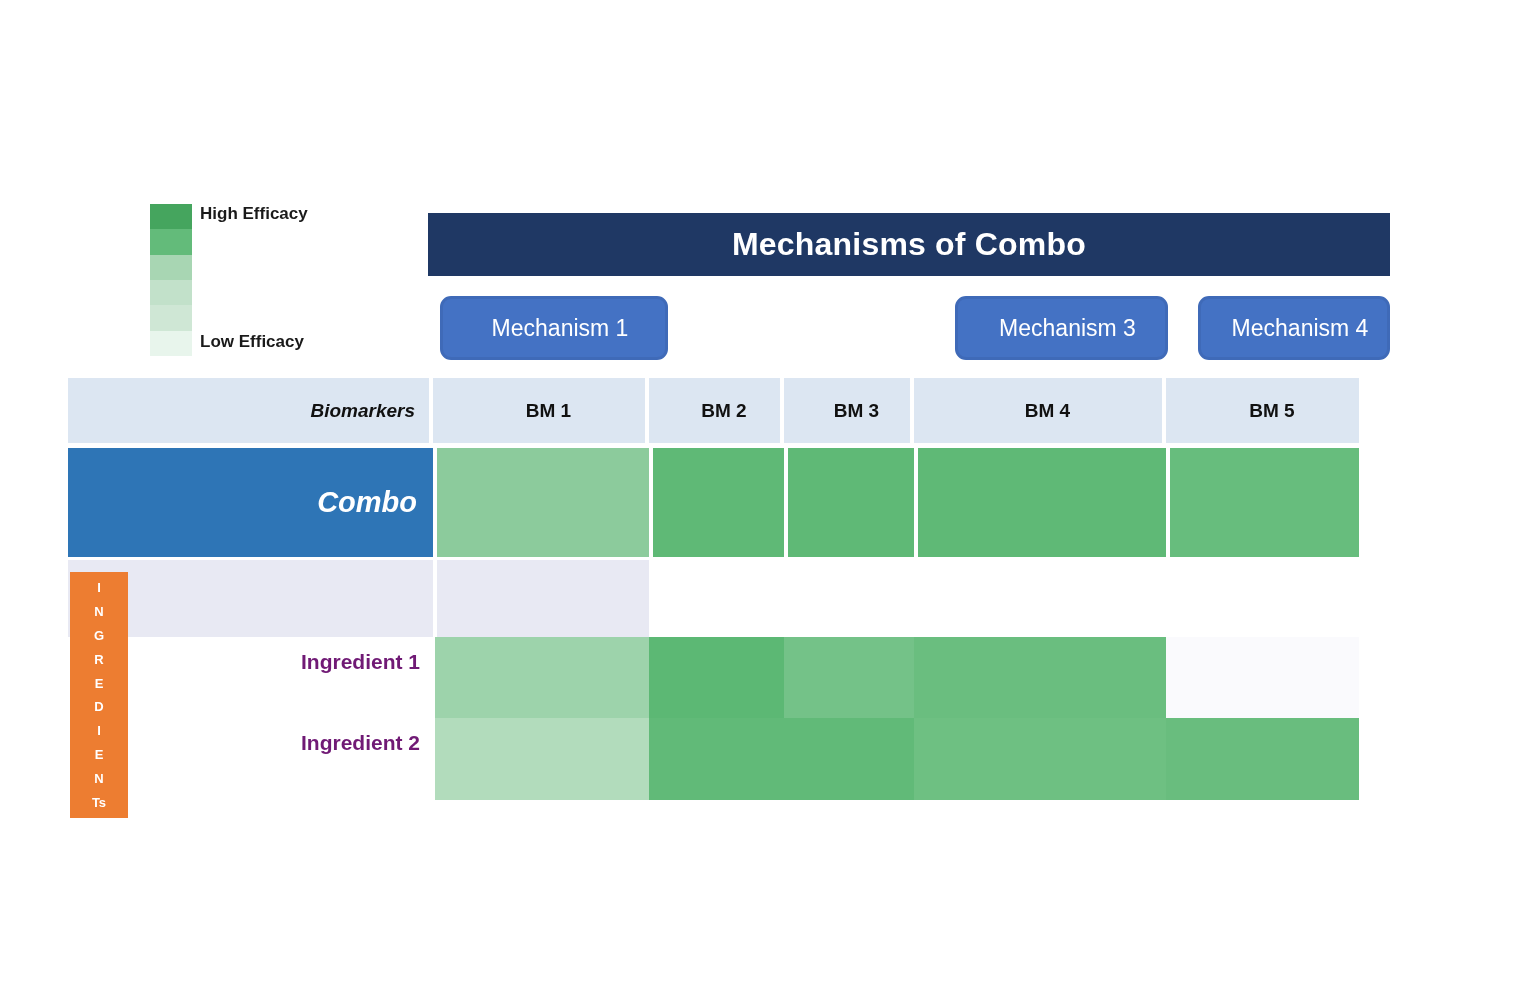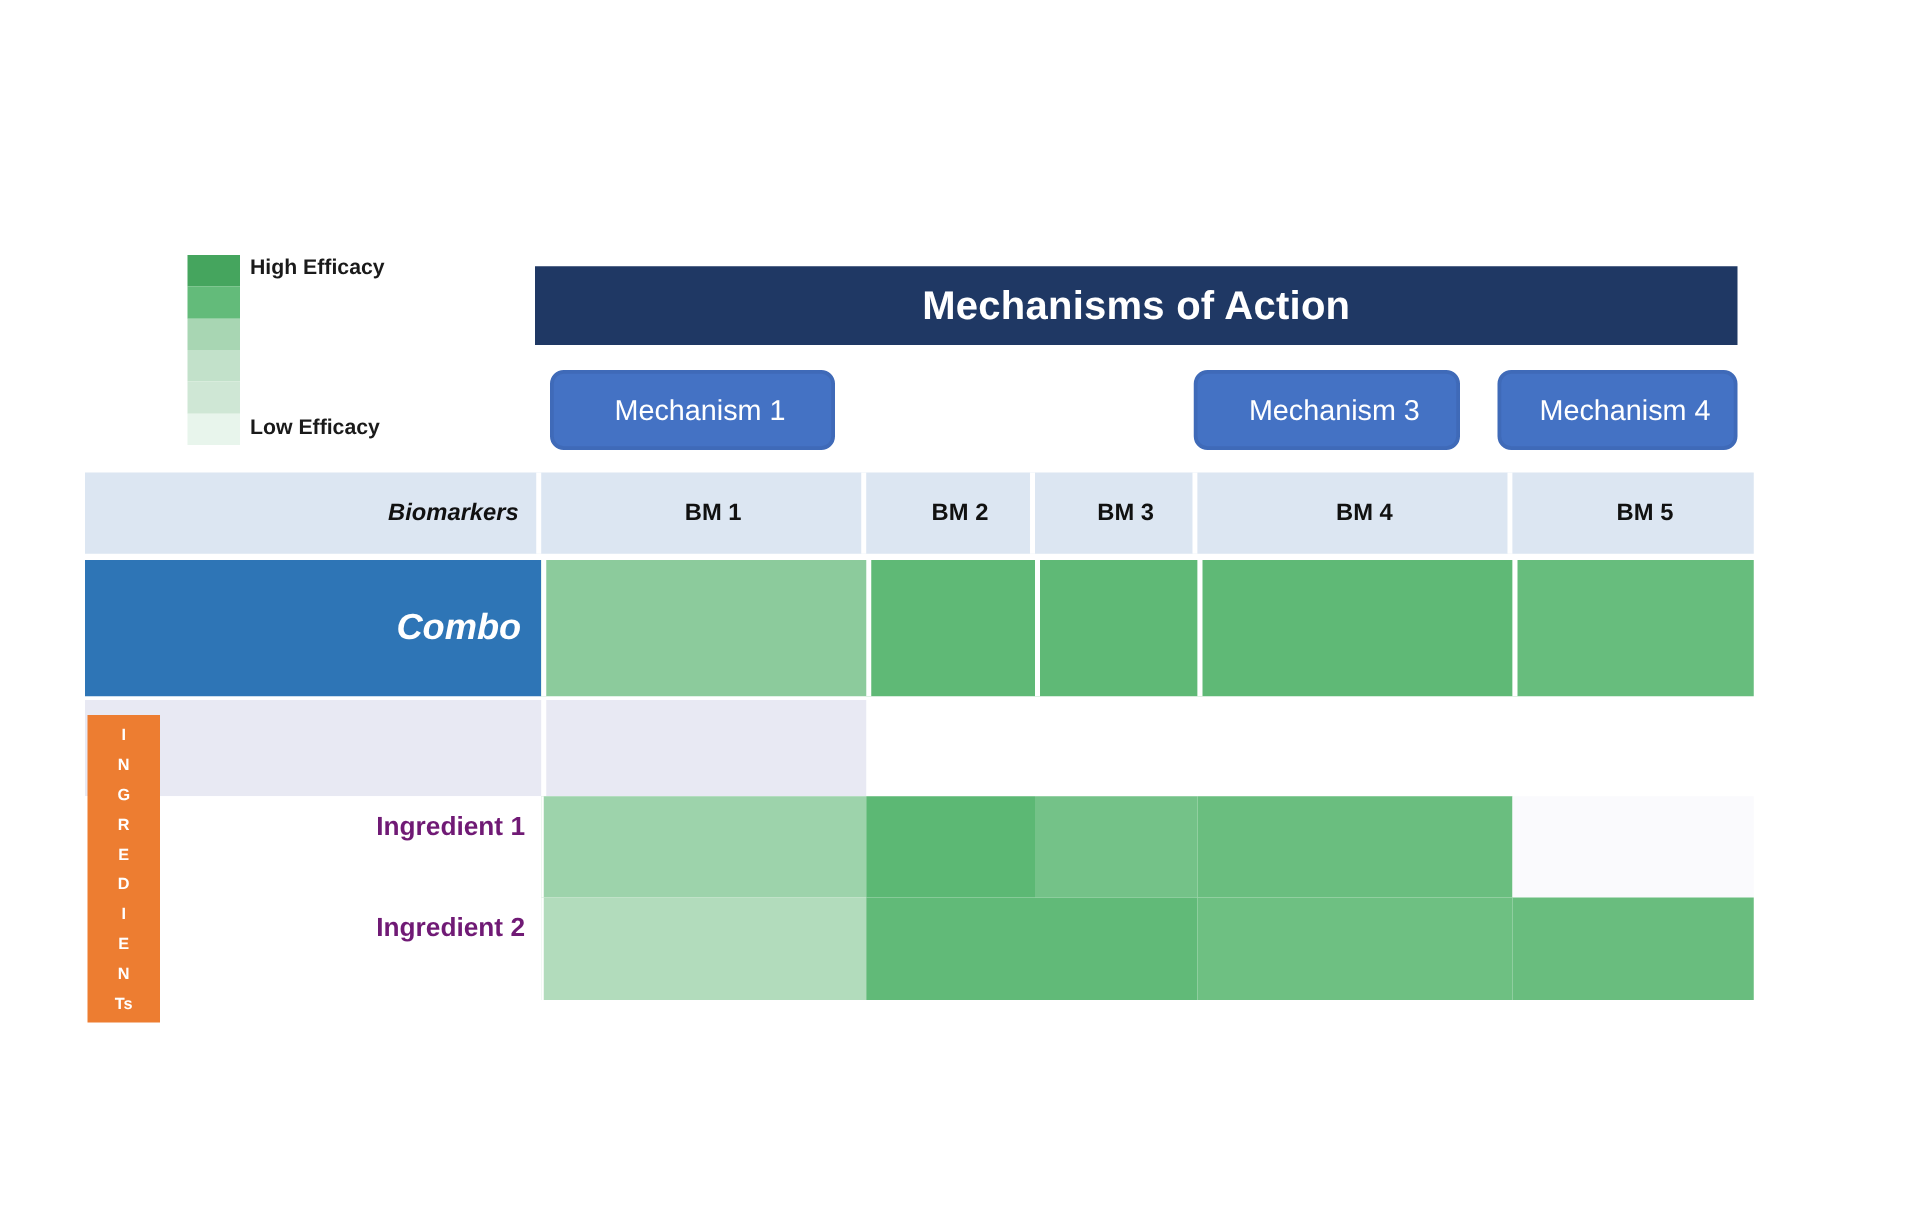--- a/index.html
+++ b/index.html
@@ -31,21 +31,21 @@
   }
   .mech-1{left:440px;width:228px;}
   .mech-2{left:679px;width:266px;}
   .mech-3{left:955px;width:213px;}
   .mech-4{left:1198px;width:192px;}
 
   
   .row{position:absolute;left:68px;width:1322px;display:flex;}
   .c{box-sizing:border-box;height:100%;flex:0 0 auto;}
   .c-label{width:365px;}
-  .c-bm1{width:260px;}
+  .c-bm1{width:216px;}
   .c-bm2{width:135px;}
   .c-bm3{width:130px;}
   .c-bm4{width:252px;}
   .c-bm5{width:193px;}
 
   
   .bm-row{top:378px;height:65px;}
   .bm-row .c{background:#dce6f2;border-right:4px solid #ffffff;display:flex;align-items:center;justify-content:center;}
   .bm-row .c:last-child{border-right:none;}
   .bm-row .c-label{justify-content:flex-end;padding-right:14px;font-style:italic;}
@@ -89,21 +89,21 @@
     <div class="legend-step" style="background: rgb(99, 187, 122);"></div>
     <div class="legend-step" style="background: rgb(168, 214, 179);"></div>
     <div class="legend-step" style="background: rgb(194, 225, 202);"></div>
     <div class="legend-step" style="background: rgb(207, 231, 213);"></div>
     <div class="legend-step" style="background: rgb(232, 245, 236);"></div>
   </div>
   <div class="legend-label legend-high">High Efficacy</div>
   <div class="legend-label legend-low">Low Efficacy</div>
 
   <div class="banner">
-    <span>Mechanisms of Action</span>
+    <span>Mechanisms of Combo</span>
   </div>
 
   <div class="mech mech-1">Mechanism 1</div>
   <div class="mech mech-3">Mechanism 3</div>
   <div class="mech mech-4">Mechanism 4</div>
 
   <div class="row bm-row">
     <div class="c c-label">Biomarkers</div>
     <div class="c c-bm1">BM 1</div>
     <div class="c c-bm2">BM 2</div>

